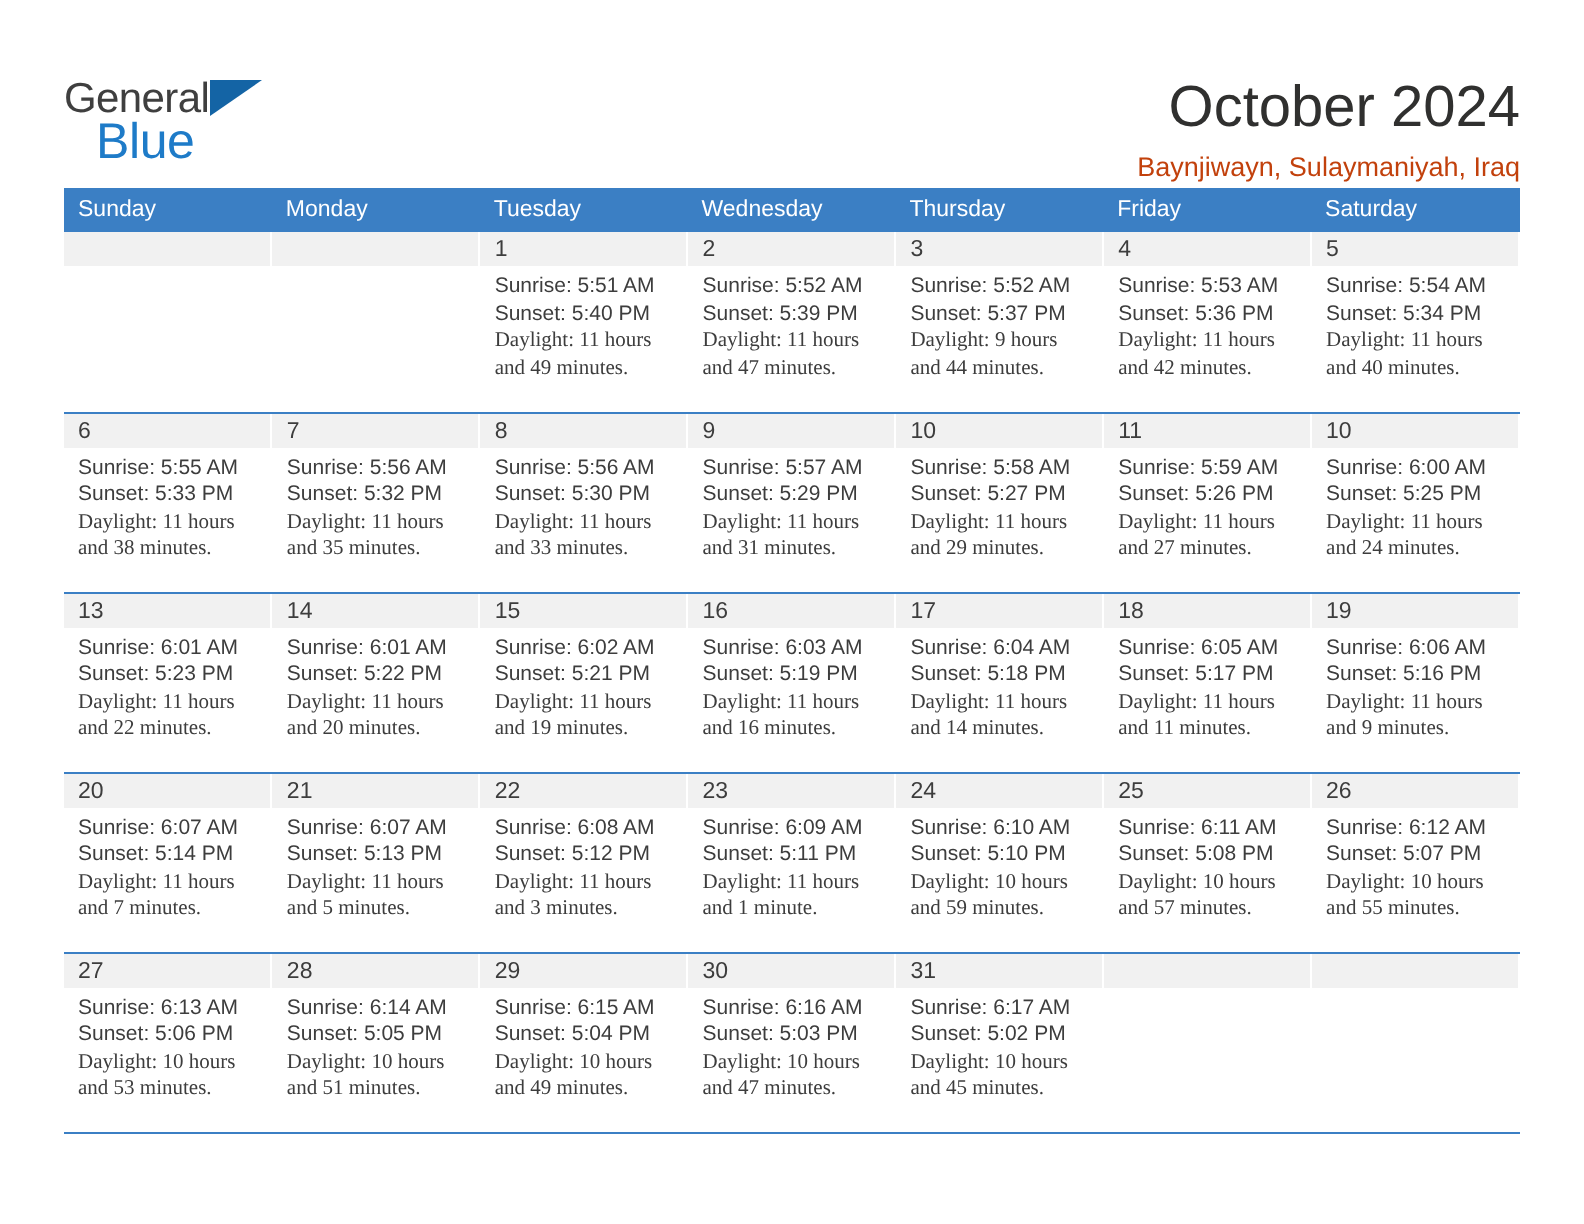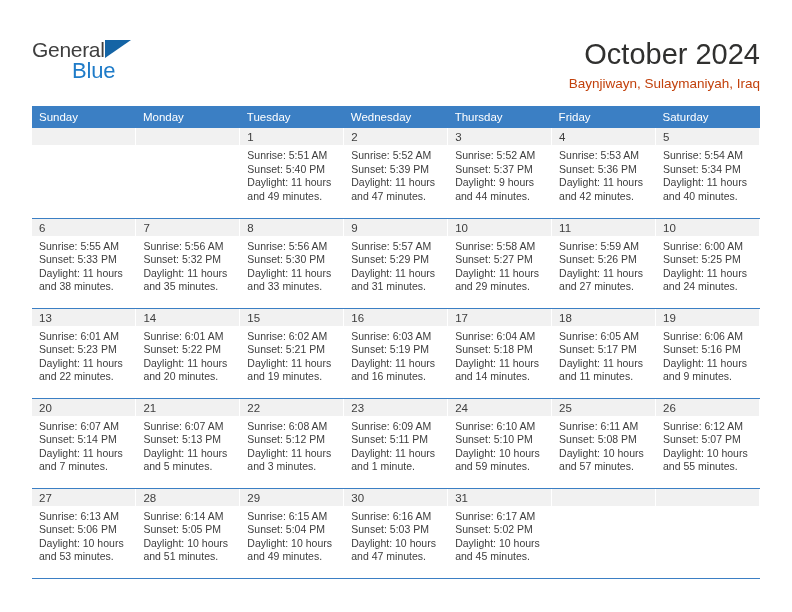--- a/index.html
+++ b/index.html
@@ -32,25 +32,25 @@
     user-select: none;
   }
   .logo-general {
     font-size: 21px;
     color: #3f3f3f;
     letter-spacing: -0.3px;
     line-height: 24px;
     font-family: "Liberation Sans", sans-serif;
   }
   .logo-blue {
-    font-size: 22px;
+    font-size: 25px;
     color: #1e7bc8;
     letter-spacing: -0.2px;
     line-height: 22px;
-    margin-left: 40px;
+    margin-left: 16px;
     display: block;
     margin-top: -2px;
   }
   .logo-tri {
     position: absolute;
     left: 73px;
     top: 2px;
     width: 0;
     height: 0;
     border-left: 26px solid #1464a5;
@@ -72,21 +72,21 @@
     color: #c2410c;
     line-height: 22px;
     margin-top: 3px;
   }
 
   
   .calendar {
     width: 728px;
     border-collapse: collapse;
     table-layout: fixed;
-    margin-top: 18px;
+    margin-top: 6px;
   }
   .calendar th {
     background: #3b7fc4;
     color: #ffffff;
     font-size: 11.5px;
     font-weight: normal;
     text-align: left;
     padding: 5px 0 5px 7px;
     height: 22px;
     border: none;
@@ -110,21 +110,21 @@
     line-height: 16px;
   }
   .empty .daynum-band { background: #f1f1f1; }
   .cell-body {
     padding: 4px 5px 0 7px;
     font-size: 10.5px;
     line-height: 13.6px;
     color: #3d3d3d;
   }
   .cell-body div { white-space: nowrap; }
-  .daylight-line { white-space: normal !important; }
+  .daylight-line { white-space: normal !important; font-family: Liberation Serif, serif; }
 </style>
 </head>
 <body>
 
 <div class="page">
 
   <div class="header">
 
     <div class="logo">
       <span class="logo-general">General</span>

